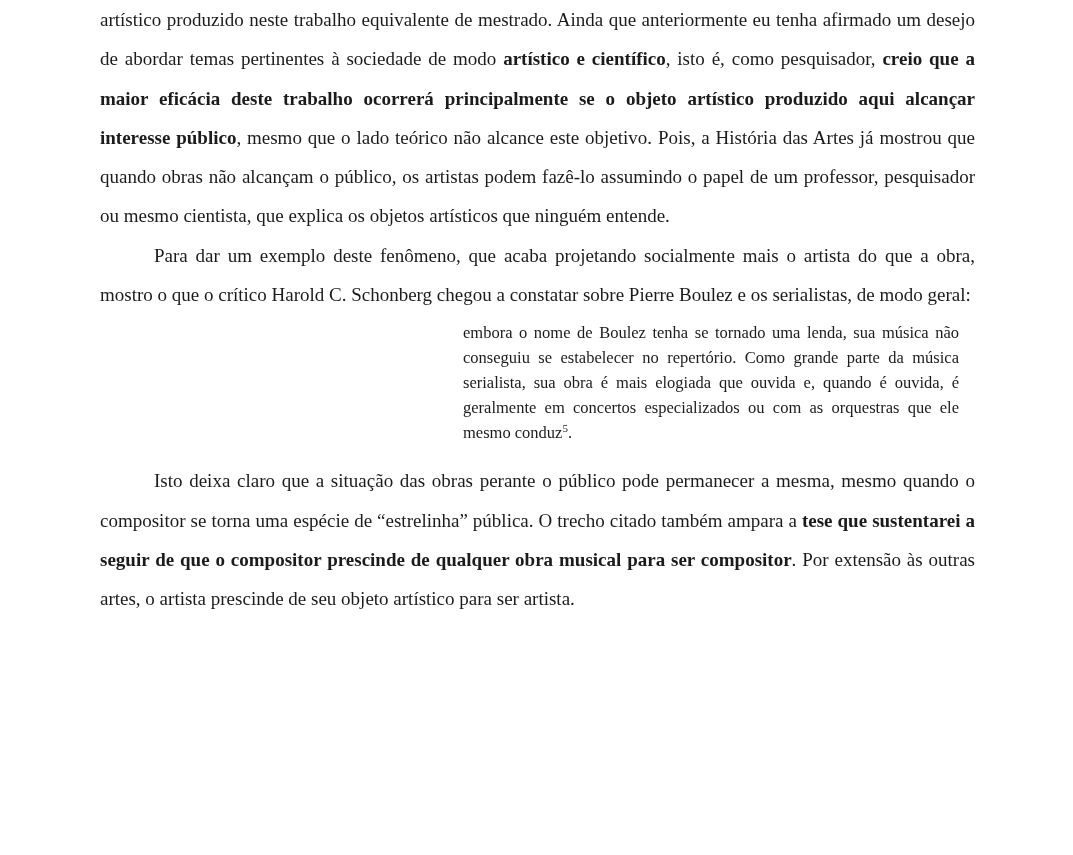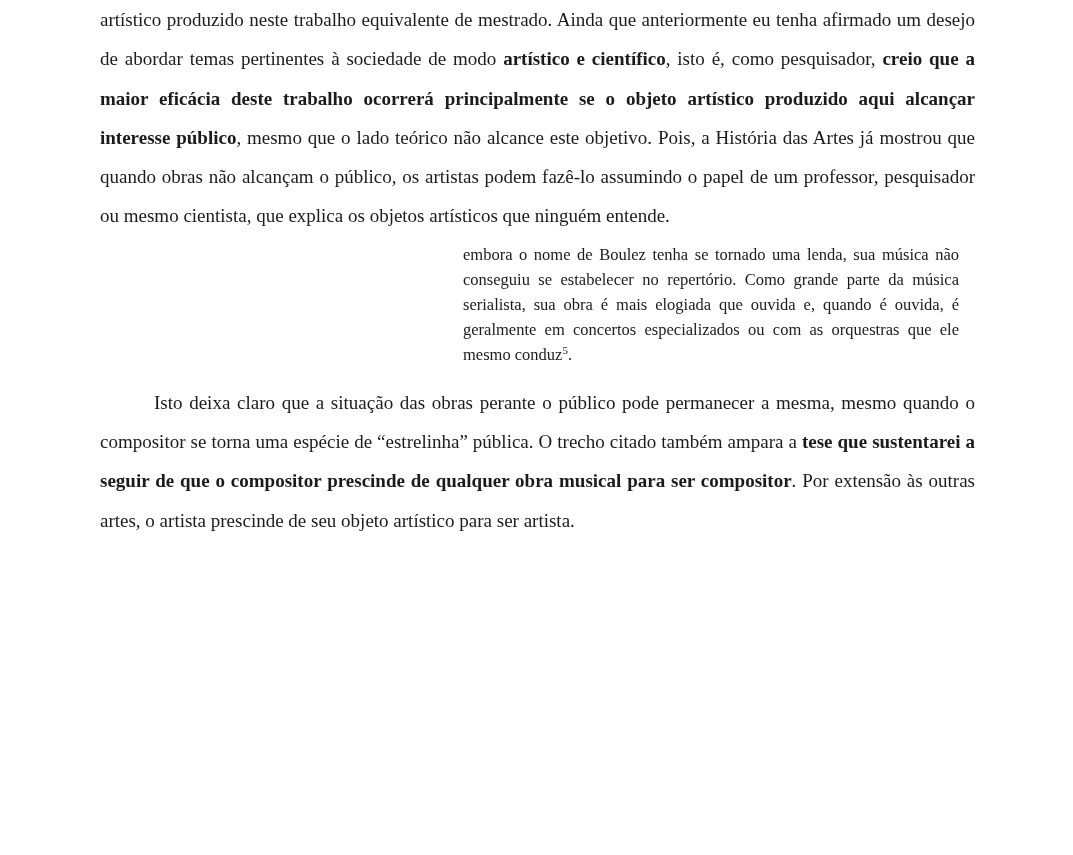--- a/index.html
+++ b/index.html
@@ -46,18 +46,19 @@
   }
 </style>
 </head>
 <body>
 
 <div class="page">
 
   <p class="body"><span>artístico produzido neste trabalho equivalente de mestrado. Ainda que anteriormente eu tenha afirmado um desejo de abordar temas pertinentes à sociedade de modo </span><span class="b">artístico e científico</span><span>, isto é, como pesquisador, </span><span class="b">creio que a maior eficácia deste trabalho ocorrerá principalmente se o objeto artístico produzido aqui alcançar interesse público</span><span>, mesmo que o lado teórico não alcance este objetivo. Pois, a História das Artes já mostrou que quando obras não alcançam o público, os artistas podem fazê-lo assumindo o papel de um professor, pesquisador ou mesmo cientista, que explica os objetos artísticos que ninguém entende.</span></p>
 
 
+  <p class="body indent"><span>Para dar um exemplo deste fenômeno, que acaba projetando socialmente mais o artista do que a obra, mostro o que o crítico Harold C. Schonberg chegou a constatar sobre Pierre Boulez e os serialistas, de modo geral:</span></p>
 
   <blockquote class="quote"><span>embora o nome de Boulez tenha se tornado uma lenda, sua música não conseguiu se estabelecer no repertório. Como grande parte da música serialista, sua obra é mais elogiada que ouvida e, quando é ouvida, é geralmente em concertos especializados ou com as orquestras que ele mesmo conduz</span><sup class="fn">5</sup><span>.</span></blockquote>
 
   <p class="body indent"><span>Isto deixa claro que a situação das obras perante o público pode permanecer a mesma, mesmo quando o compositor se torna uma espécie de “estrelinha” pública. O trecho citado também ampara a </span><span class="b">tese que sustentarei a seguir de que o compositor prescinde de qualquer obra musical para ser compositor</span><span>. Por extensão às outras artes, o artista prescinde de seu objeto artístico para ser artista.</span></p>
 
 </div>
 
 </body></html>

